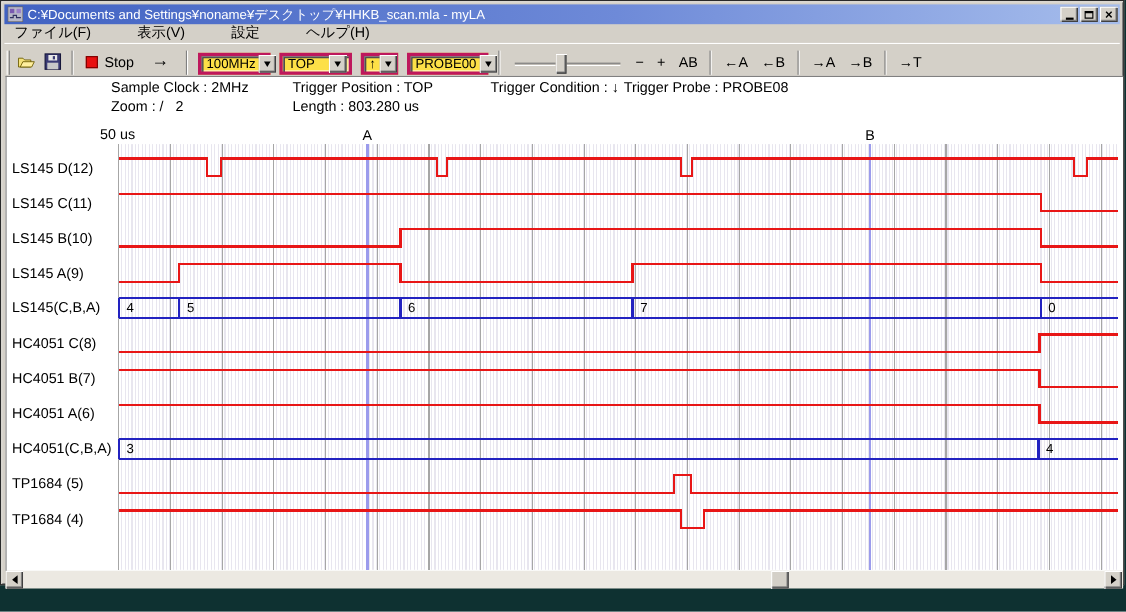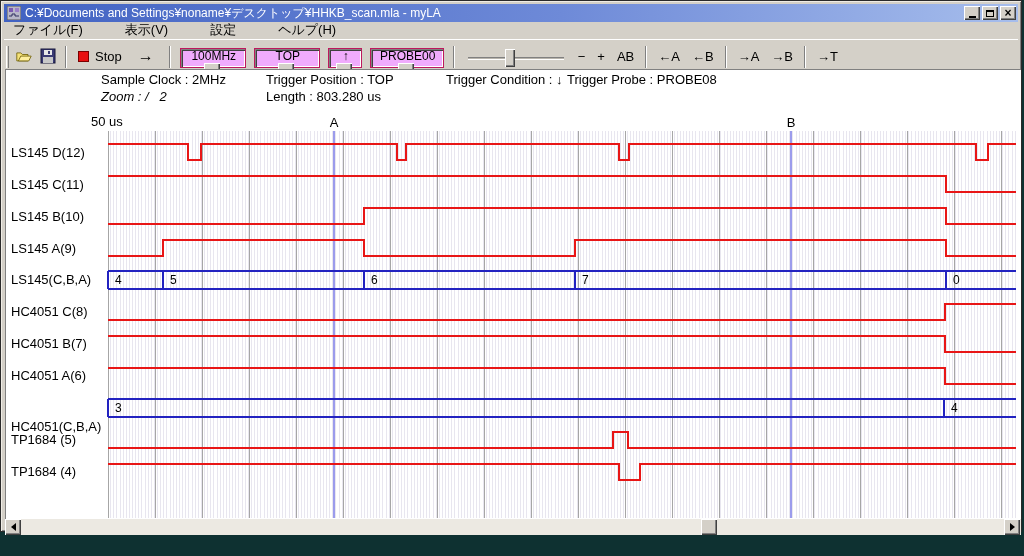--- a/index.html
+++ b/index.html
@@ -35,23 +35,23 @@
   .grip { width:3px; height:22px; margin:0 3px 0 2px;
           border-left:1px solid #fff; border-right:1px solid #808080; }
   .tsep { width:2px; height:22px; margin:0 5px;
           border-left:1px solid #808080; border-right:1px solid #fff; }
   .tool-btn { height:24px; display:flex; align-items:center; justify-content:center;
               padding:0 4px; color:#000; white-space:nowrap; }
   .icon-btn { width:24px; }
   .stop-btn { padding:0 6px; }
   .stop-square { width:11px; height:11px; background:#e81010; border:1px solid #7a0000; margin-right:6px; }
   .run-btn { font-size:16px; font-weight:bold; padding:0 10px; }
-  .combo { height:20px; background:#f0abfc; display:flex; align-items:center; margin:0 4px;
+  .combo { height:20px; background:#fde047; display:flex; align-items:center; margin:0 4px;
            box-shadow: inset 1px 1px 0 #808080, inset 2px 2px 0 #404040, inset -1px -1px 0 #fff;
-           border:1px solid #be185d;flex-direction:column; }
+           border:3px solid #be185d; }
   .combo-val { font-size:12px; padding:0 3px 0 5px; flex:1 1 auto; color:#000; }
   .combo-arrow { width:16px; height:16px; margin-right:2px; background:#d4d0c8;
                  box-shadow: inset 1px 1px 0 #fff, inset -1px -1px 0 #404040, inset -2px -2px 0 #808080;
                  display:flex; align-items:center; justify-content:center; flex:0 0 auto; }
   .tri-down { width:0; height:0; border-left:3px solid transparent; border-right:3px solid transparent; border-top:5px solid #000; }
   .slider { width:96px; height:20px; position:relative; margin:0 8px; }
   .slider-track { position:absolute; left:0; right:0; top:9px; height:3px;
                   border-top:1px solid #808080; border-bottom:1px solid #fff; background:#b8b4ac; }
   .slider-thumb { position:absolute; left:37px; top:1px; width:10px; height:18px; background:#d4d0c8;
                   box-shadow: inset 1px 1px 0 #fff, inset -1px -1px 0 #404040, inset -2px -2px 0 #808080; }
@@ -191,35 +191,35 @@
     <div class="tsep"></div>
     <div class="txt-btn">→T</div>
   </div>
 
   <div class="client"></div>
 
   <div class="info-text" style="left:100px; top:71px;">Sample Clock : 2MHz</div>
   <div class="info-text" style="left:265px; top:71px;">Trigger Position : TOP</div>
   <div class="info-text" style="left:445px; top:71px;">Trigger Condition : ↓</div>
   <div class="info-text" style="left:566px; top:71px;">Trigger Probe : PROBE08</div>
-  <div class="info-text" style="left:100px; top:88px;font-style:italic;">Zoom : /   2</div>
+  <div class="info-text" style="left:100px; top:88px;">Zoom : /   2</div>
   <div class="info-text" style="left:265px; top:88px;">Length : 803.280 us</div>
 
   <div class="timebase">50 us</div>
 
   <div>
     <div class="chan-label" style="top:144px">LS145 D(12)</div>
     <div class="chan-label" style="top:176px">LS145 C(11)</div>
     <div class="chan-label" style="top:208px">LS145 B(10)</div>
     <div class="chan-label" style="top:240px">LS145 A(9)</div>
     <div class="chan-label" style="top:271px">LS145(C,B,A)</div>
     <div class="chan-label" style="top:303px">HC4051 C(8)</div>
     <div class="chan-label" style="top:335px">HC4051 B(7)</div>
     <div class="chan-label" style="top:367px">HC4051 A(6)</div>
-    <div class="chan-label" style="top:418px">HC4051(C,B,A)</div>
+    <div class="chan-label" style="top:399px">HC4051(C,B,A)</div>
     <div class="chan-label" style="top:431px">TP1684 (5)</div>
     <div class="chan-label" style="top:463px">TP1684 (4)</div>
   </div>
 
   <div class="wave-bg"></div>
   <svg id="wave-svg" width="1024" height="552">
       <line x1="107" y1="130" x2="107" y2="517" stroke="#a6a6a6" stroke-width="1" shape-rendering="crispEdges"></line>
       <line x1="154" y1="130" x2="154" y2="517" stroke="#a6a6a6" stroke-width="1" shape-rendering="crispEdges"></line>
       <line x1="201" y1="130" x2="201" y2="517" stroke="#a6a6a6" stroke-width="1" shape-rendering="crispEdges"></line>
       <line x1="248" y1="130" x2="248" y2="517" stroke="#a6a6a6" stroke-width="1" shape-rendering="crispEdges"></line>

